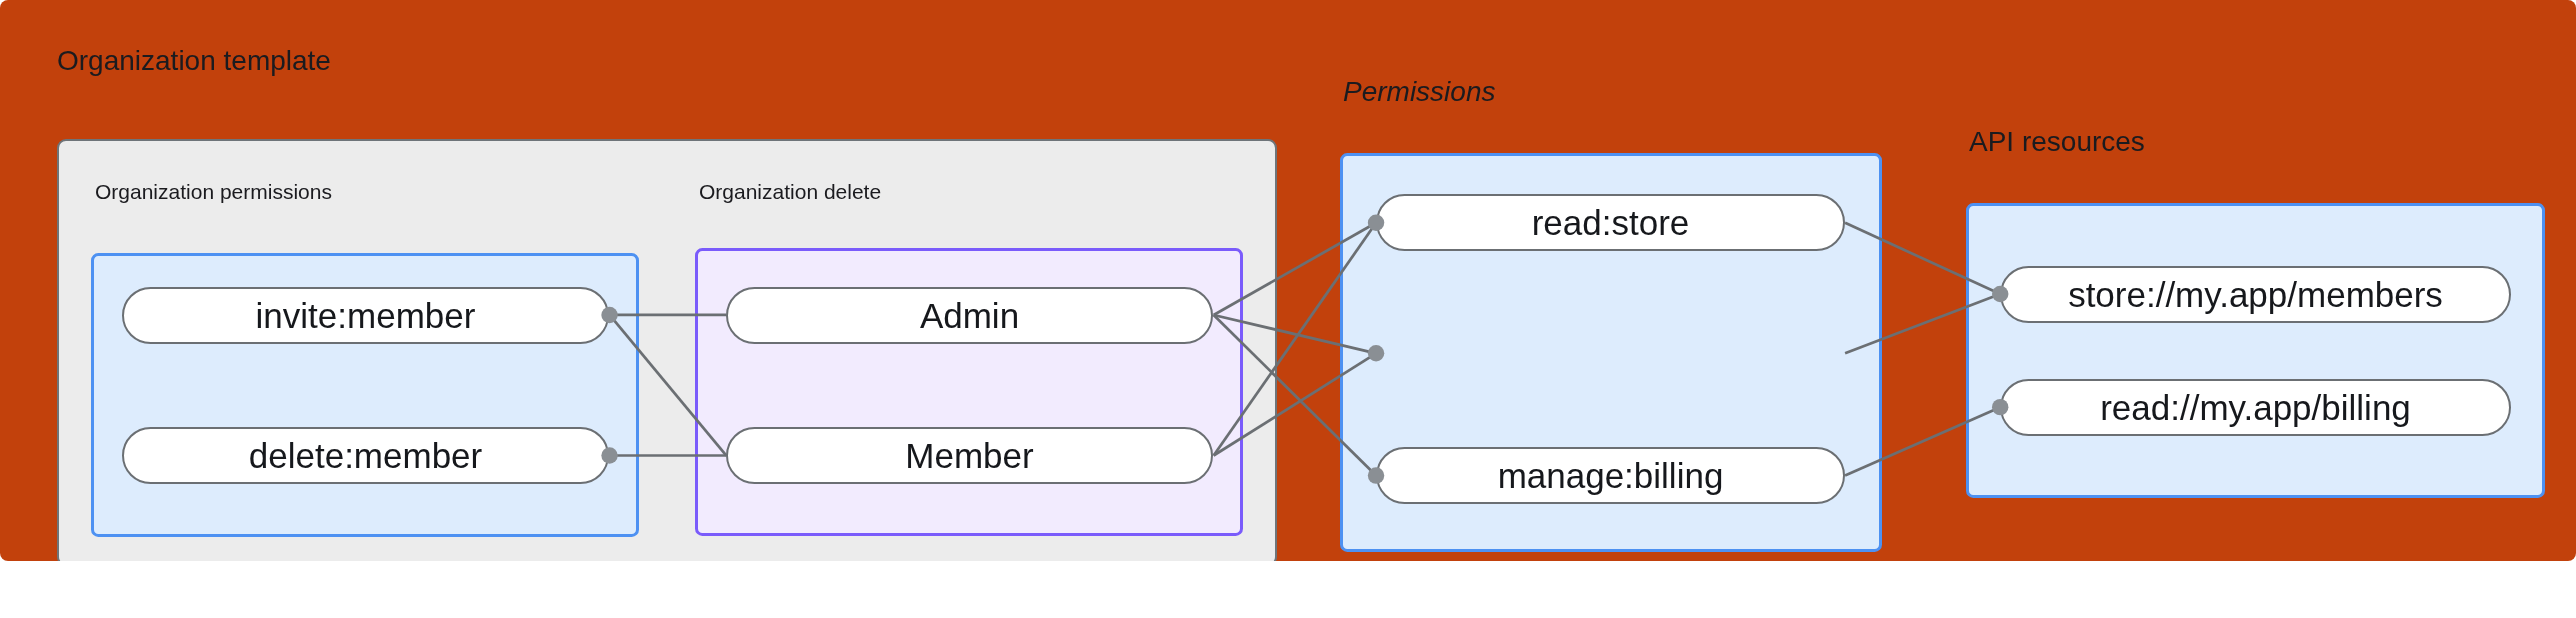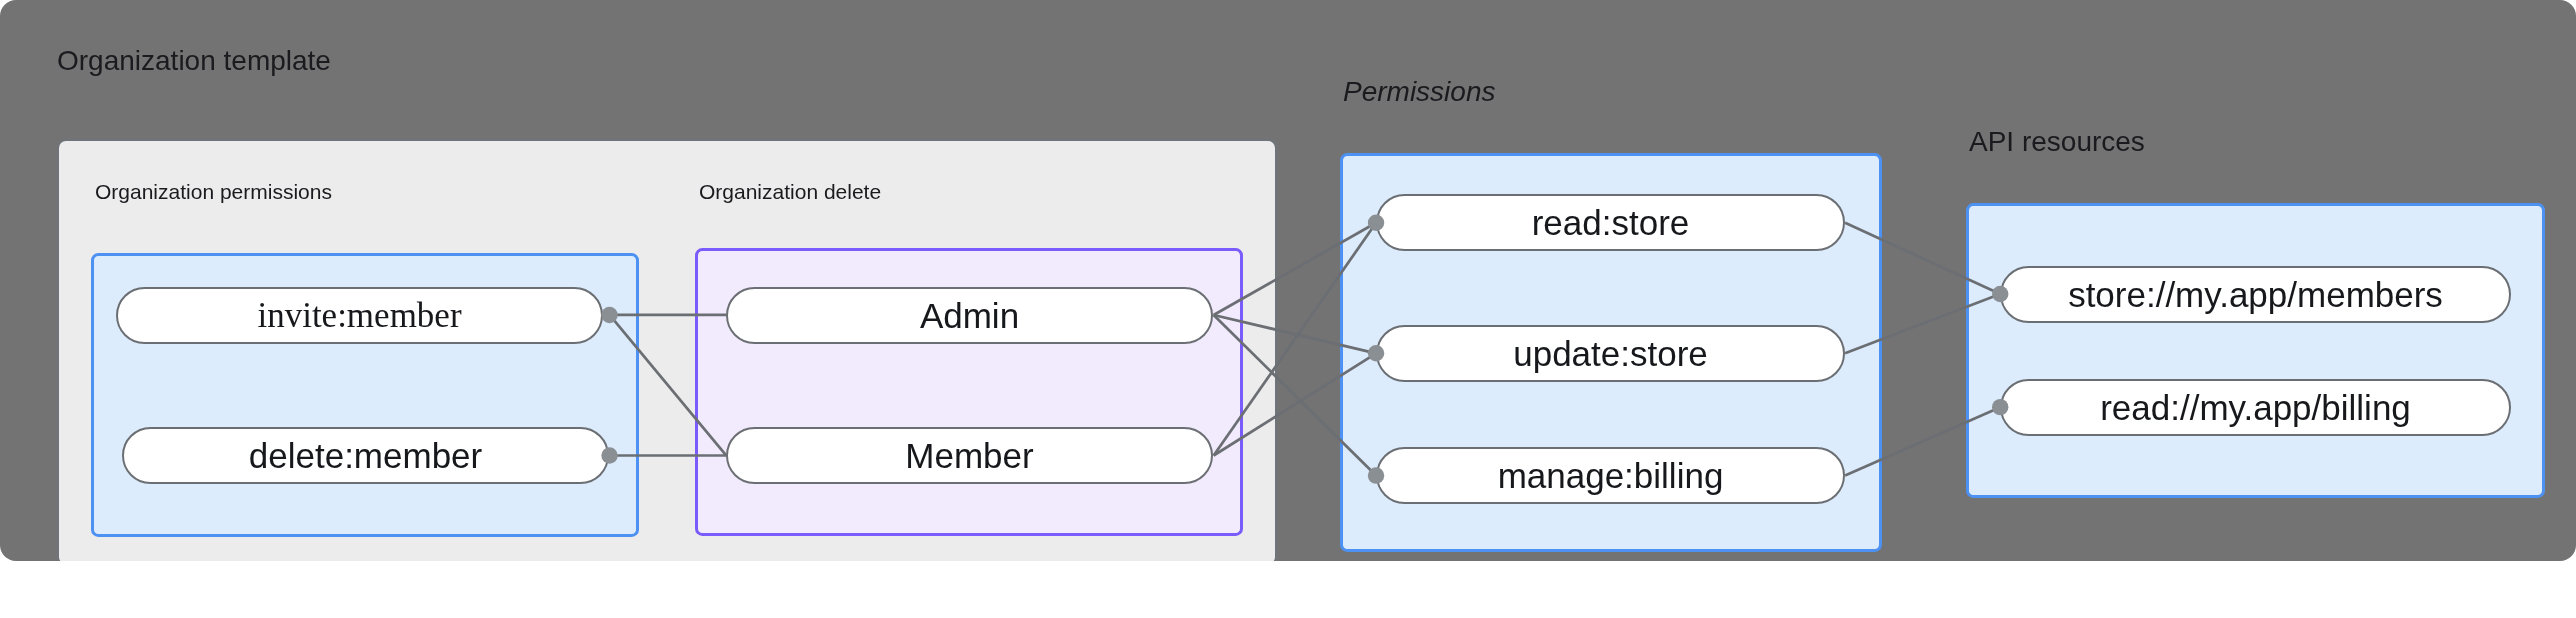--- a/index.html
+++ b/index.html
@@ -4,22 +4,22 @@
 <style>
   html, body {
     margin: 0;
     padding: 0;
     background: #ffffff;
   }
   #canvas {
     position: relative;
     width: 2576px;
     height: 561px;
-    background: #737373;
-    border-radius: 16px;
+    background: #c2410c;
+    border-radius: 8px;
     overflow: hidden;
     font-family: "Liberation Sans", sans-serif;
   }
 
   
   .group-title {
     position: absolute;
     font-size: 28px;
     line-height: 1;
     color: #1b1b1f;
@@ -93,39 +93,38 @@
 <div id="canvas">
 
   <div class="group-title" style="left:57px; top:47px;">Organization template</div>
 
   <div class="outer-box" style="left:57px; top:139px; width:1220px; height:427px;"></div>
 
   <div class="sub-title" style="left:95px; top:181px;">Organization permissions</div>
 
   <div class="box box--blue" style="left:91px; top:253px; width:548px; height:284px;"></div>
 
-  <div class="pill" style="left:116px; top:287px; width:487px; height:57px;font-family:Liberation Serif, serif;">invite:member</div>
+  <div class="pill" style="left:122px; top:287px; width:487px; height:57px;">invite:member</div>
 
   <div class="pill" style="left:122px; top:427px; width:487px; height:57px;">delete:member</div>
 
   <div class="sub-title" style="left:699px; top:181px;">Organization delete</div>
 
   <div class="box box--purple" style="left:695px; top:248px; width:548px; height:288px;"></div>
 
   <div class="pill" style="left:726px; top:287px; width:487px; height:57px;">Admin</div>
 
   <div class="pill" style="left:726px; top:427px; width:487px; height:57px;">Member</div>
 
   <div class="group-title" style="left:1343px; top:78px;font-style:italic;">Permissions</div>
 
   <div class="box box--blue" style="left:1340px; top:153px; width:542px; height:399px;"></div>
 
   <div class="pill" style="left:1376px; top:194px; width:469px; height:57px;">read:store</div>
 
-  <div class="pill" style="left:1376px; top:325px; width:469px; height:57px;">update:store</div>
 
   <div class="pill" style="left:1376px; top:447px; width:469px; height:57px;">manage:billing</div>
 
   <div class="group-title" style="left:1969px; top:128px;">API resources</div>
 
   <div class="box box--blue" style="left:1966px; top:203px; width:579px; height:295px;"></div>
 
   <div class="pill" style="left:2000px; top:266px; width:511px; height:57px;">store://my.app/members</div>
 
   <div class="pill" style="left:2000px; top:379px; width:511px; height:57px;">read://my.app/billing</div>

